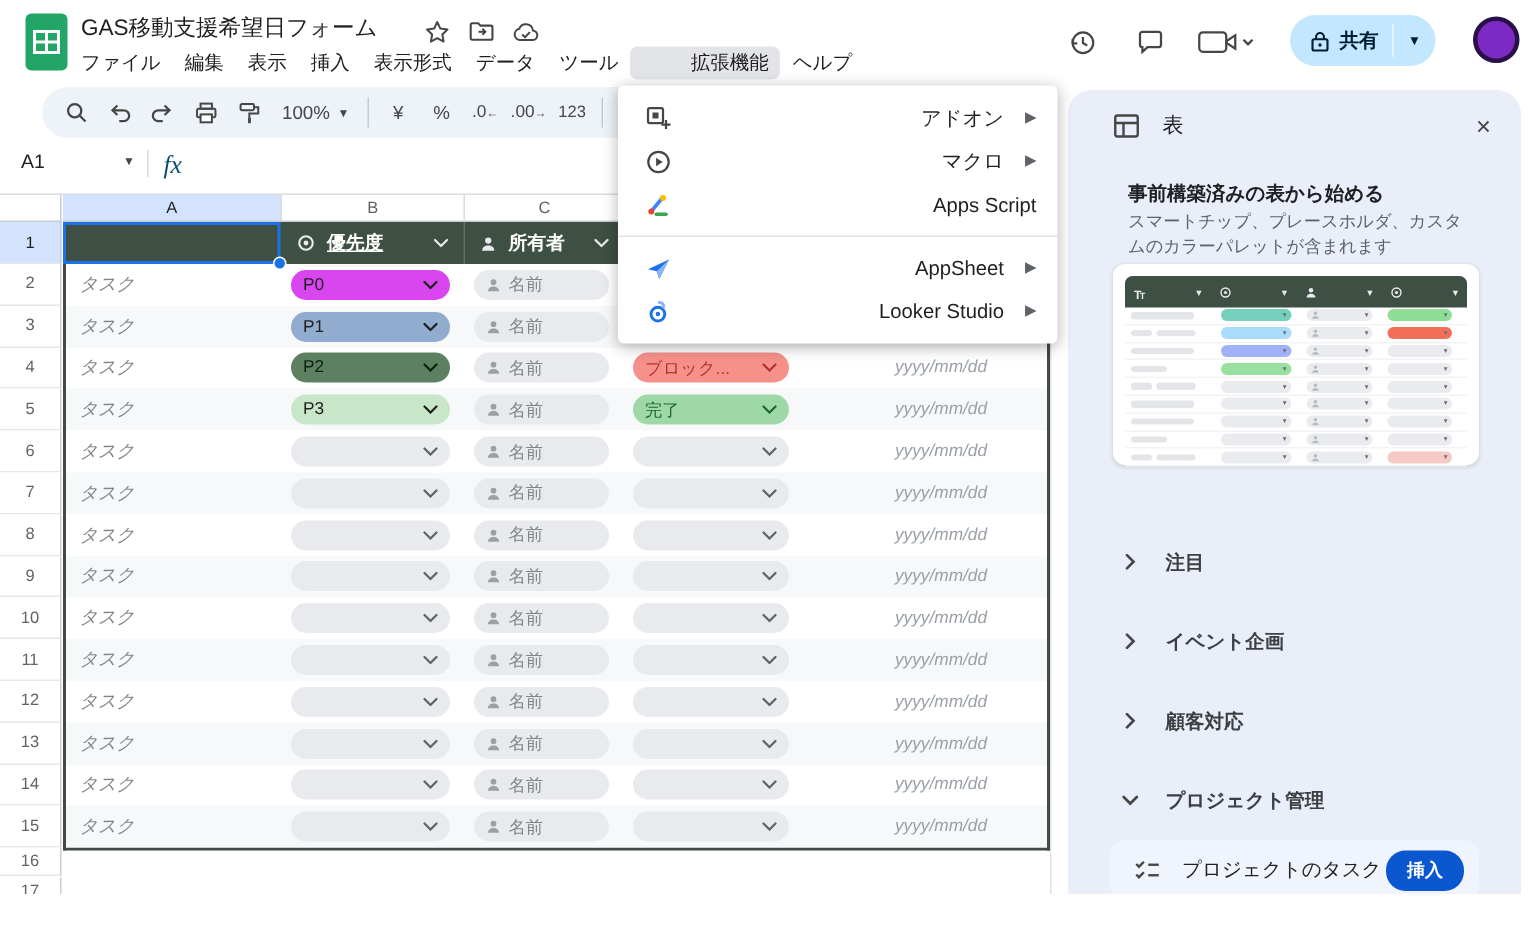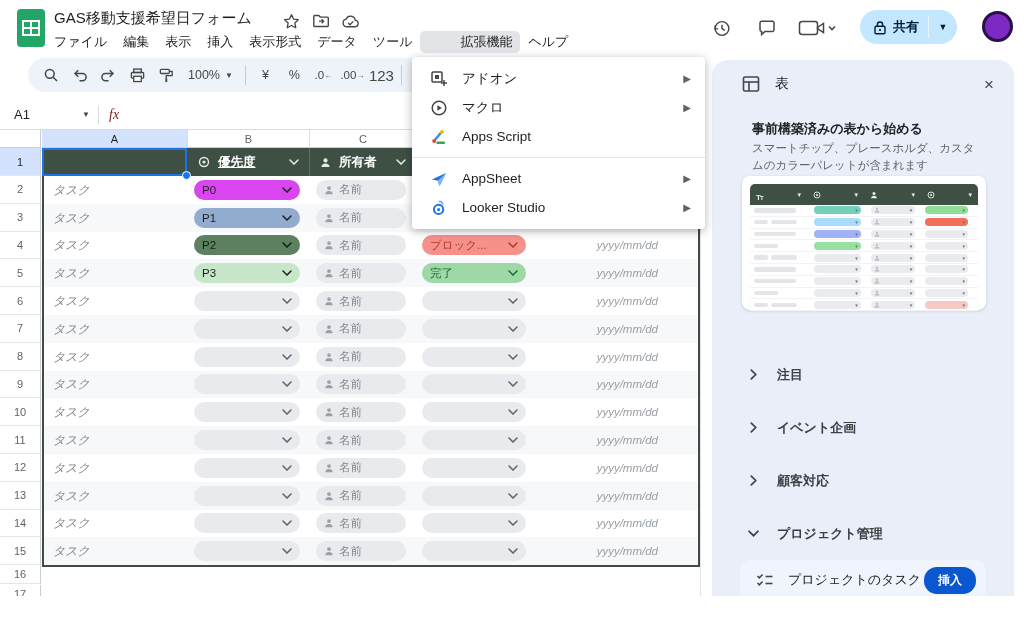--- a/index.html
+++ b/index.html
@@ -29,24 +29,24 @@
            display:flex;align-items:center;padding-left:8px;box-sizing:border-box;}
   .tb-btn{width:27px;height:27px;display:flex;align-items:center;justify-content:center;border-radius:50%;color:#444746;margin:0 1px;}
   .tb-txt{font-size:12.5px;color:#444746;}
   .tb-zoom{display:flex;align-items:center;gap:5px;padding:0 7px;font-size:12.5px;color:#444746;}
   .tb-div{width:1px;height:20px;background:#c7cbd1;margin:0 5px;}
   .dec{position:relative;font-size:11.5px;}
   .dec small{font-size:8px;vertical-align:sub;}
 
   
   .formulabar{position:absolute;left:0;top:100px;width:705px;height:29px;background:#fff;
-              border-bottom:1px solid #d8dbdf;display:flex;align-items:center;}
+              border-bottom:1px solid #d8dbdf;display:flex;align-items:flex-start;}
   .namebox{width:76px;display:flex;align-items:center;justify-content:space-between;padding:0 8px 0 14px;font-size:13px;color:#1f1f1f;}
   .fb-div{width:1px;height:18px;background:#d8dbdf;margin-right:10px;}
-  .fx{font-family:"Liberation Serif",serif;font-style:italic;font-size:14px;color:#7f1d1d;}
+  .fx{font-family:"Liberation Serif",serif;font-style:italic;font-size:17px;color:#0c4a6e;}
 
   
   .grid{position:absolute;left:0;top:130px;width:705px;height:489px;background:#fff;}
   .corner{position:absolute;left:0;top:0;width:41px;height:18px;background:#fff;border-right:1px solid #c9ccd1;border-bottom:1px solid #c9ccd1;box-sizing:border-box;}
   .colh{position:absolute;top:0;height:18px;background:#fff;border-right:1px solid #dadce0;border-bottom:1px solid #c9ccd1;box-sizing:border-box;
         display:flex;align-items:center;justify-content:center;font-size:11px;color:#5f6368;}
   .colh.sel{background:#d3e3fd;color:#1f1f1f;}
   .rownum{position:absolute;left:0;width:41px;background:#fff;border-right:1px solid #c9ccd1;border-bottom:1px solid #e4e6e9;box-sizing:border-box;
           display:flex;align-items:center;justify-content:center;font-size:11px;color:#5f6368;}
   .rownum.sel{background:#d3e3fd;color:#1f1f1f;}
@@ -64,21 +64,21 @@
   .srow{position:absolute;left:0;width:654px;}
   .srow .task{position:absolute;left:9px;top:50%;transform:translateY(-50%);font-size:12px;font-style:italic;color:#80868b;}
   .chip{position:absolute;top:50%;transform:translateY(-50%);height:20px;border-radius:10px;display:flex;align-items:center;
         padding:0 8px;box-sizing:border-box;font-size:11.5px;gap:6px;}
   .chip .grow{flex:1;}
   .date{position:absolute;left:476px;width:138px;top:50%;transform:translateY(-50%);text-align:right;
         font-size:11.5px;font-style:italic;color:#9aa0a6;}
 
   
   .menu-panel{position:absolute;left:412px;top:57px;width:293px;background:#fff;border-radius:4px;z-index:50;
-              box-shadow:0 2px 10px rgba(0,0,0,.3);padding:7px 0;box-sizing:border-box;}
+              box-shadow:0 2px 10px rgba(0,0,0,.3);padding:7px 0;box-sizing:border-box;text-align:right;}
   .ext-item{height:29px;display:flex;align-items:center;padding:0 14px 0 17px;gap:14px;}
   .ext-ic{width:19px;height:19px;display:flex;align-items:center;justify-content:center;}
   .ext-label{font-size:13.5px;color:#1f1f1f;flex:1;}
   .ext-arrow{font-size:10px;color:#5f6368;}
   .menu-divider{height:1px;background:#e3e3e3;margin:6px 0;}
 
   
   .sidebar{position:absolute;left:712px;top:60px;width:302px;height:559px;background:#e9eef9;border-radius:16px;z-index:40;}
   .sb-head{position:absolute;left:0;top:0;width:100%;height:48px;display:flex;align-items:center;}
   .sb-head .ic{margin-left:30px;color:#444746;}
@@ -225,21 +225,21 @@
     <span class="tb-btn tb-txt">¥</span>
     <span class="tb-btn tb-txt">%</span>
     <span class="tb-btn tb-txt dec">
         <span>.0</span>
         <small>←</small>
       </span>
     <span class="tb-btn tb-txt dec">
         <span>.00</span>
         <small>→</small>
       </span>
-    <span class="tb-btn tb-txt" style="font-size:15px">123</span>
+    <span class="tb-btn tb-txt" style="font-size:11px">123</span>
     <span class="tb-div"></span>
   </div>
 
   <div class="formulabar">
     <div class="namebox">
       <span>A1</span>
       <span style="font-size:8px;color:#444746">▼</span>
     </div>
     <span class="fb-div"></span>
     <span class="fx">fx</span>

